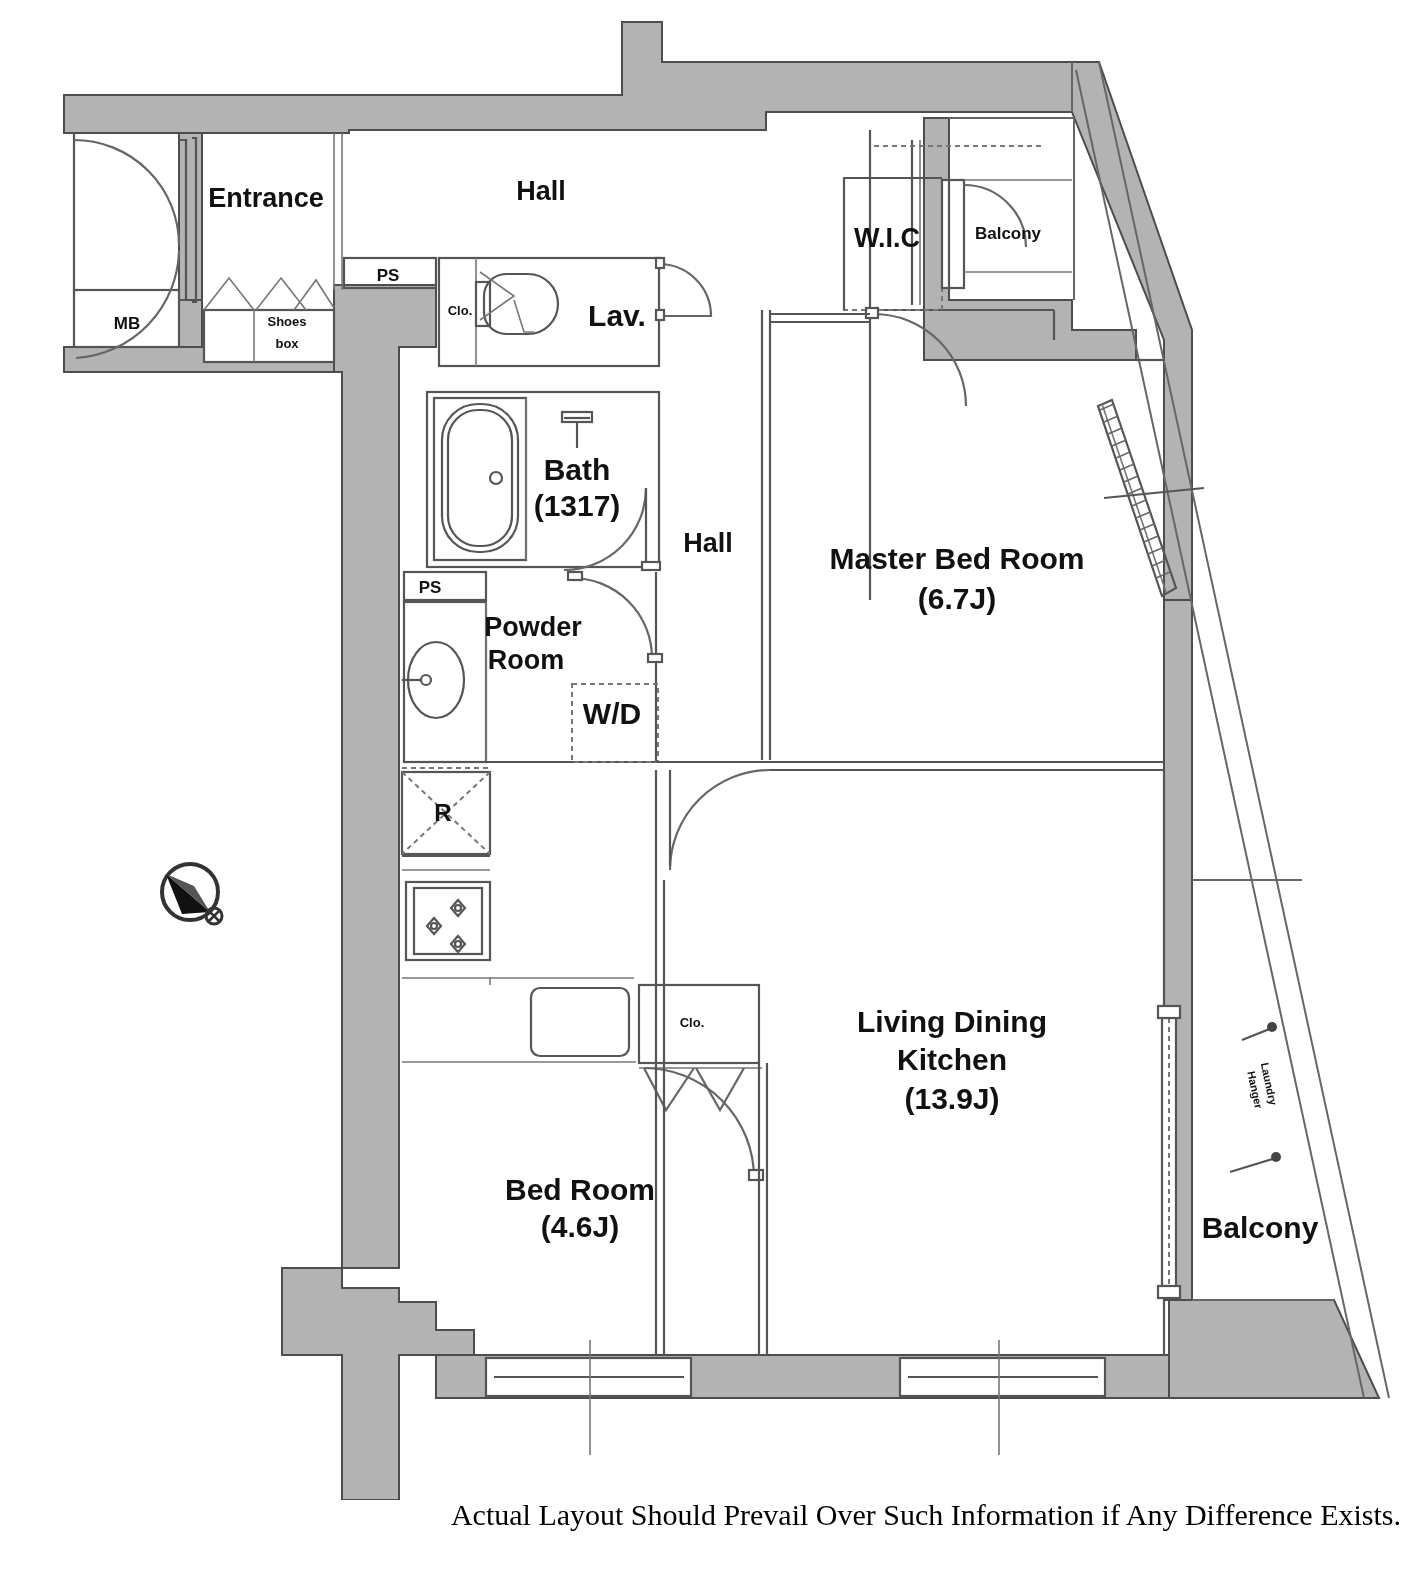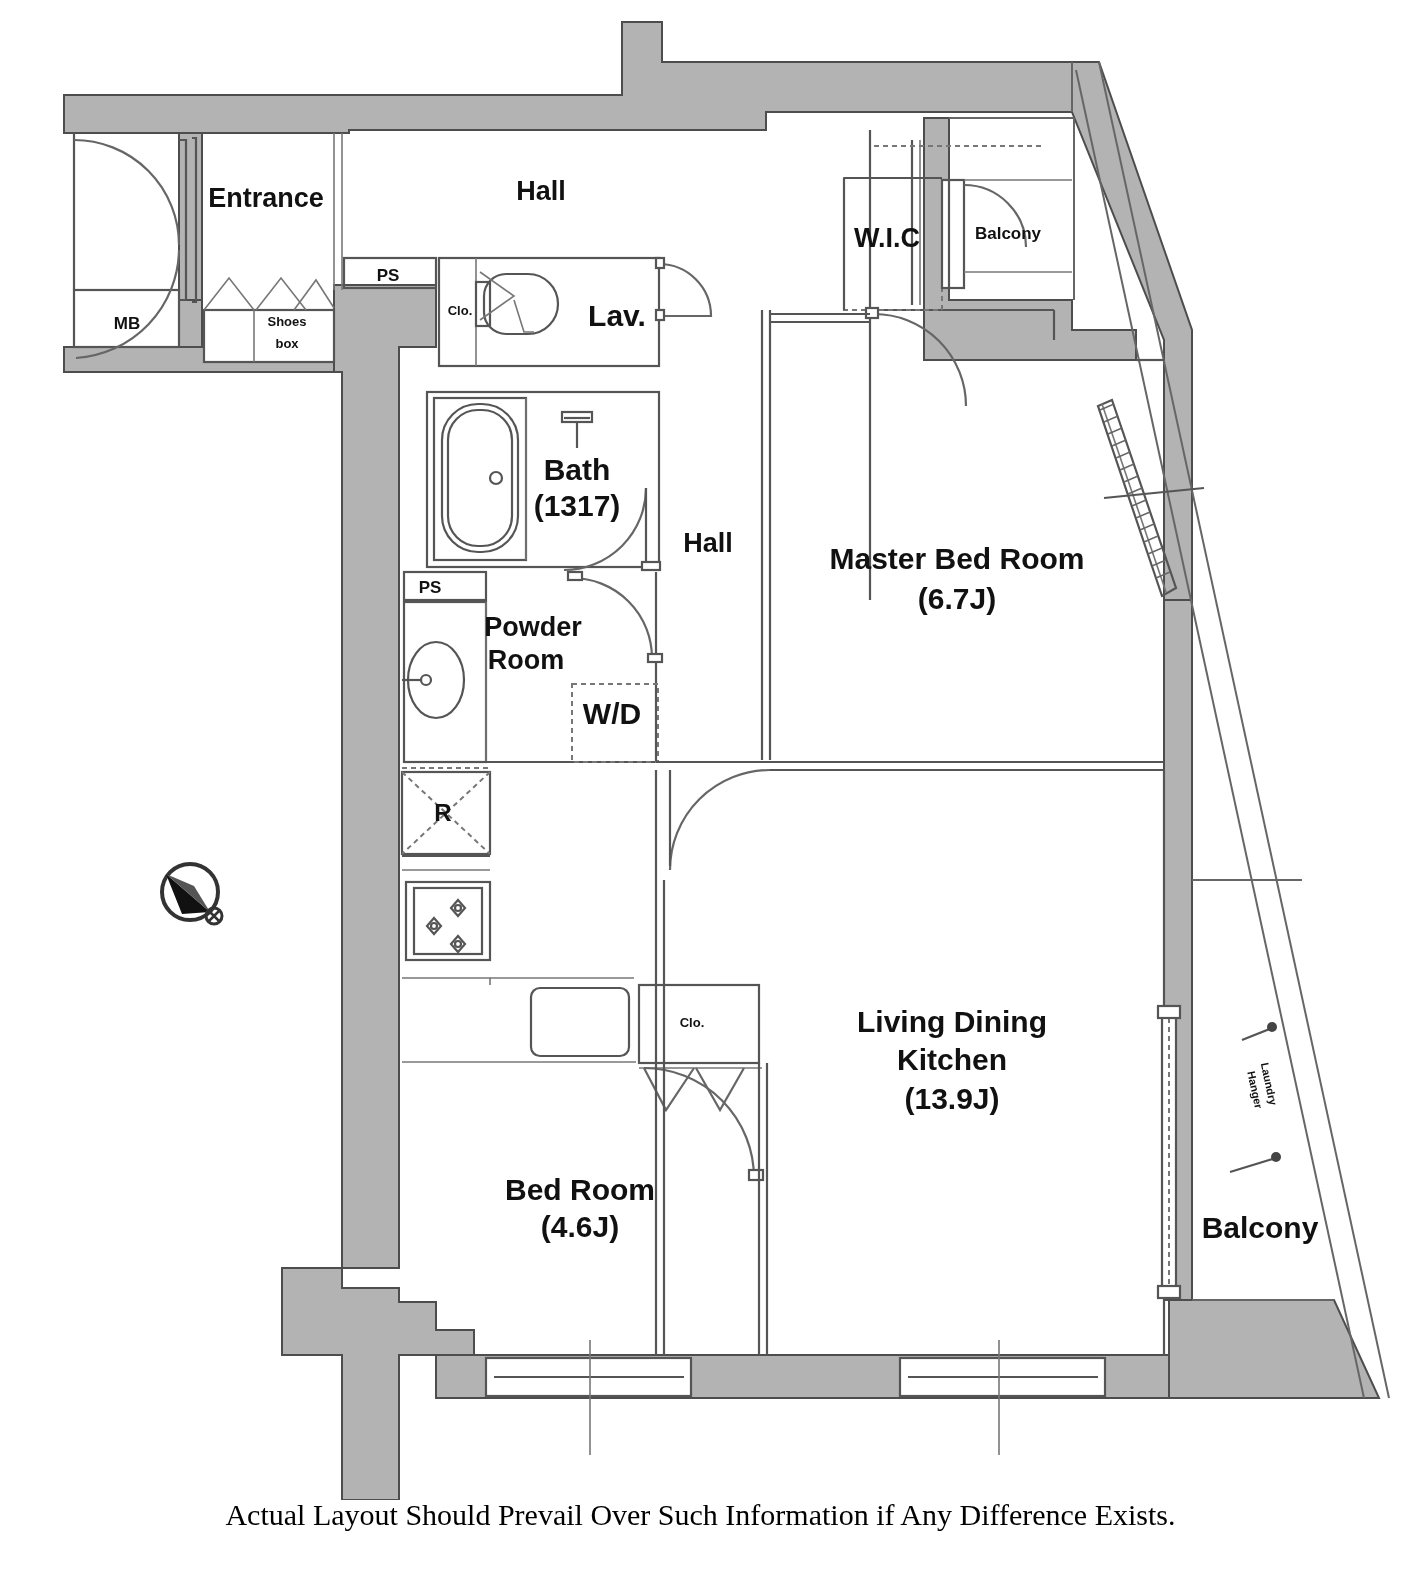--- a/index.html
+++ b/index.html
@@ -45,21 +45,21 @@
   .lbl-lg { font-size: 27px; }
   .lbl-md { font-size: 24px; }
   .lbl-sm { font-size: 17px; }
   .lbl-xs { font-size: 13px; }
   .lbl-xxs { font-size: 11px; }
   .caption {
     position: absolute;
     left: 0;
     top: 1498px;
     width: 1401px;
-    text-align: center;
+    text-align: right;
     font-family: "Liberation Serif", serif;
     font-size: 30px;
     color: #000;
     letter-spacing: 0px;
   }
 </style>
 </head>
 <body>
 
 <div id="floorplan-root">

